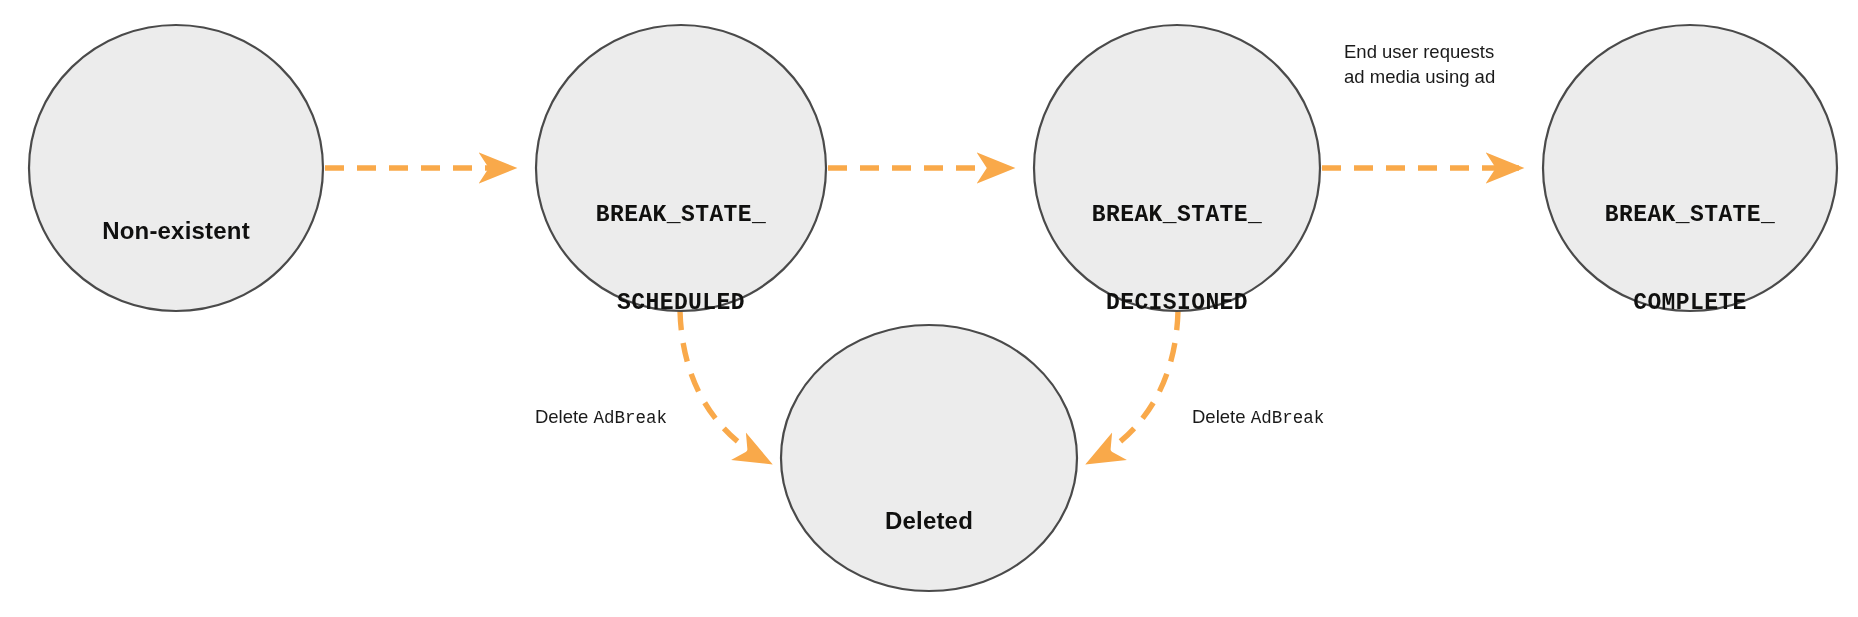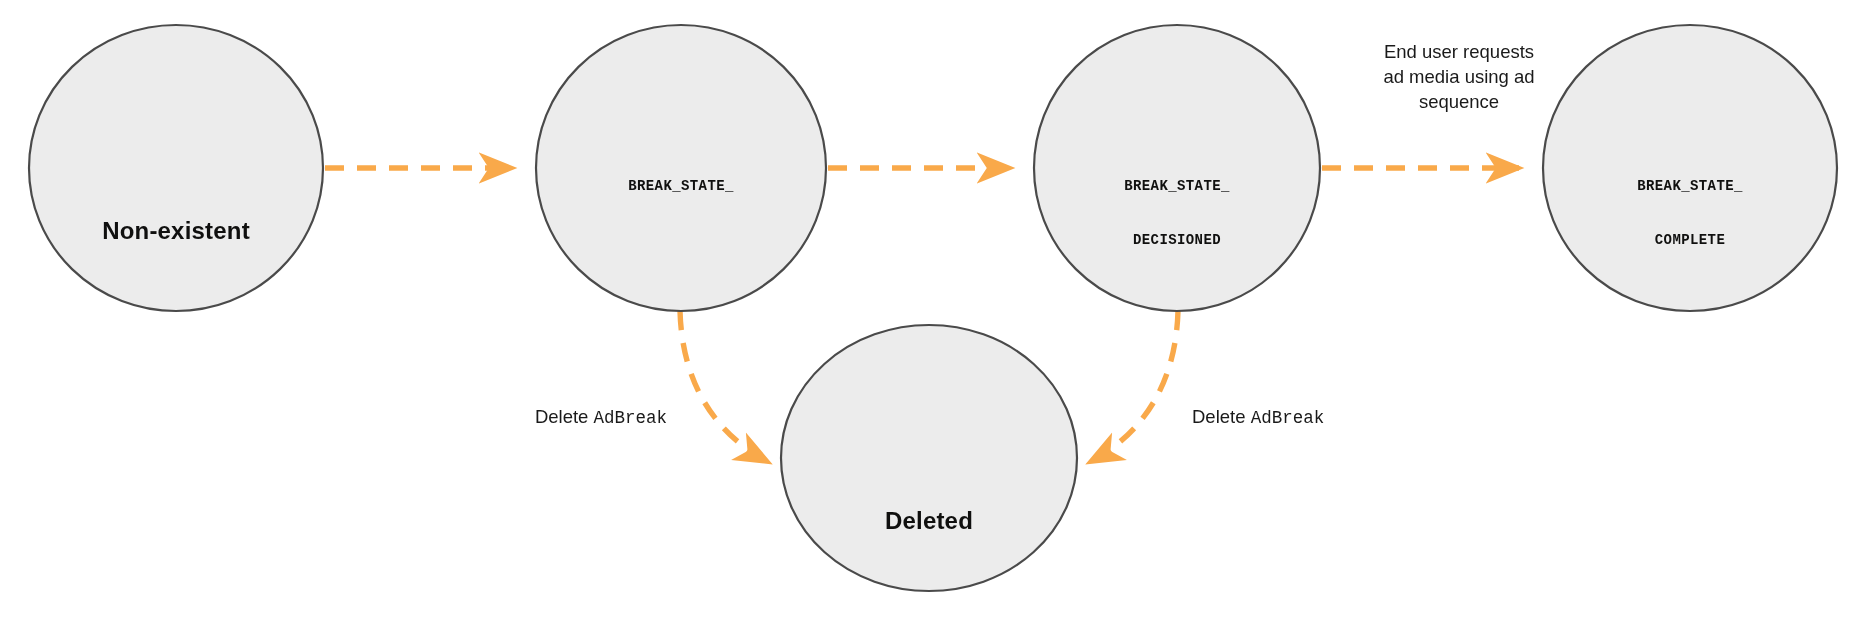--- a/index.html
+++ b/index.html
@@ -32,21 +32,21 @@
   }
   .node-label.plain{
     font-family:"Liberation Sans",sans-serif;
     font-weight:bold;
     font-size:24px;
     letter-spacing:.2px;
   }
   .node-label.mono{
     font-family:"Liberation Mono","DejaVu Sans Mono",monospace;
     font-weight:bold;
-    font-size:14px;
+    font-size:23px;
     letter-spacing:.4px;
   }
   
   .edge-label{
     position:absolute;
     color:#1a1a1a;
     font-size:18.5px;
     line-height:1.34;
     pointer-events:none;
   }
@@ -93,47 +93,45 @@
       <ellipse cx="929" cy="458" rx="148" ry="133" fill="#ECECEC" stroke="#4A4A4A" stroke-width="2.2"></ellipse>
     </g>
   </svg>
 
   <div class="node-label plain" style="left:26px;top:155px;width:300px;">
     <span class="lbl-line">Non-existent</span>
   </div>
 
   <div class="node-label mono" style="left:531px;top:142px;width:300px;">
     <span class="lbl-line">BREAK_STATE_</span>
+    <span class="lbl-line">SCHEDULED</span>
   </div>
 
   <div class="node-label mono" style="left:1027px;top:142px;width:300px;">
     <span class="lbl-line">BREAK_STATE_</span>
     <span class="lbl-line">DECISIONED</span>
   </div>
 
   <div class="node-label mono" style="left:1540px;top:142px;width:300px;">
     <span class="lbl-line">BREAK_STATE_</span>
     <span class="lbl-line">COMPLETE</span>
   </div>
 
   <div class="node-label plain" style="left:779px;top:445px;width:300px;">
     <span class="lbl-line">Deleted</span>
   </div>
 
 
 
-  <div class="edge-label left" style="left:1344px;top:40px;width:230px;text-align:center;">
+  <div class="edge-label left" style="left:1344px;top:40px;width:230px;">
     <span class="lbl-line">
       <span class="sans">End user requests</span>
     </span>
     <span class="lbl-line">
       <span class="sans">ad media using ad</span>
-    </span>
-    <span class="lbl-line">
-      <span class="sans">sequence</span>
     </span>
   </div>
 
   <div class="edge-label center" style="left:506px;top:405px;width:190px;">
     <span class="lbl-line">
       <span class="sans">Delete </span><span class="mono">AdBreak</span>
     </span>
   </div>
 
   <div class="edge-label left" style="left:1192px;top:405px;width:200px;">

